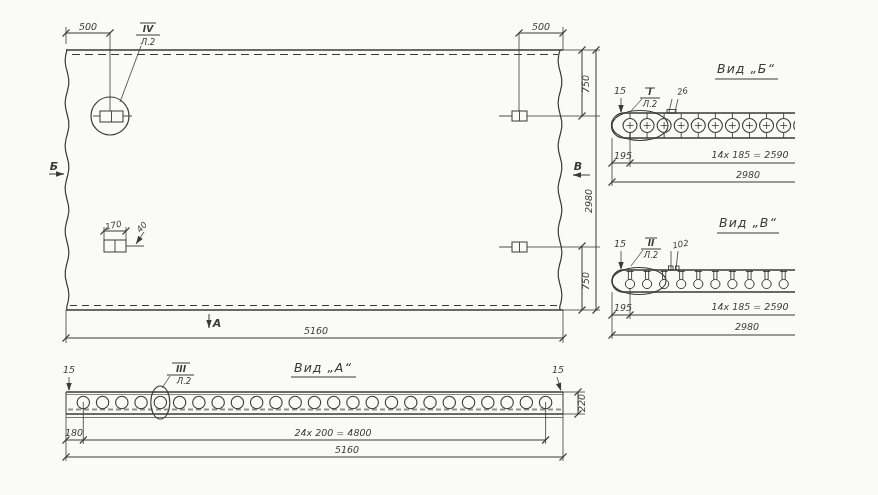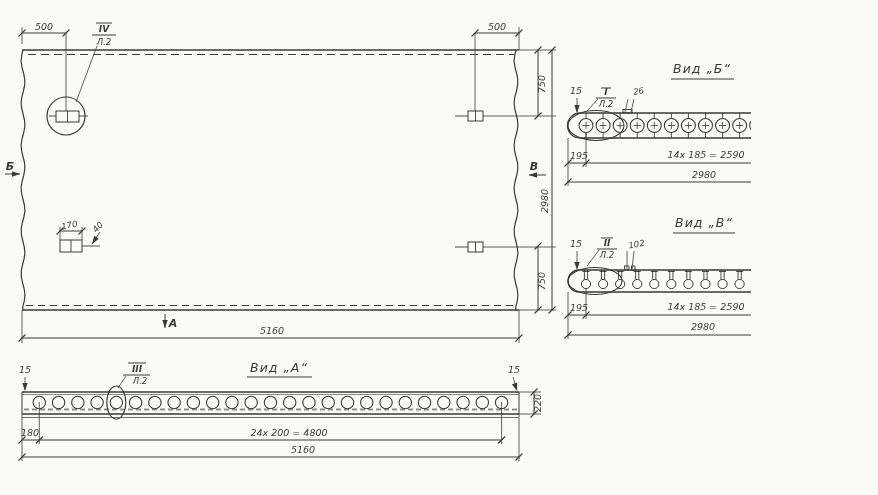--- a/index.html
+++ b/index.html
@@ -1,16 +1,16 @@
 <!DOCTYPE html>
 <html><head>
 <meta charset="utf-8">
 <style>
   html,body{margin:0;padding:0;background:#fafaf8;}
-  .stage{position:relative;width:751px;height:495px;overflow:hidden;}
+  .stage{position:relative;width:751px;height:495px;overflow:hidden;padding-left:44px;}
   svg text{font-family:"DejaVu Sans",sans-serif;font-style:italic;fill:#3a3a3a;}
   .dim{font-size:9.5px;text-anchor:middle;}
   .dim-s{font-size:8.5px;text-anchor:middle;}
   .title{font-size:12.5px;text-anchor:middle;letter-spacing:1px;}
   .marker{font-size:11px;font-weight:bold;text-anchor:middle;}
   .callout{font-size:9px;font-weight:bold;text-anchor:middle;}
 </style>
 </head>
 <body>
 

